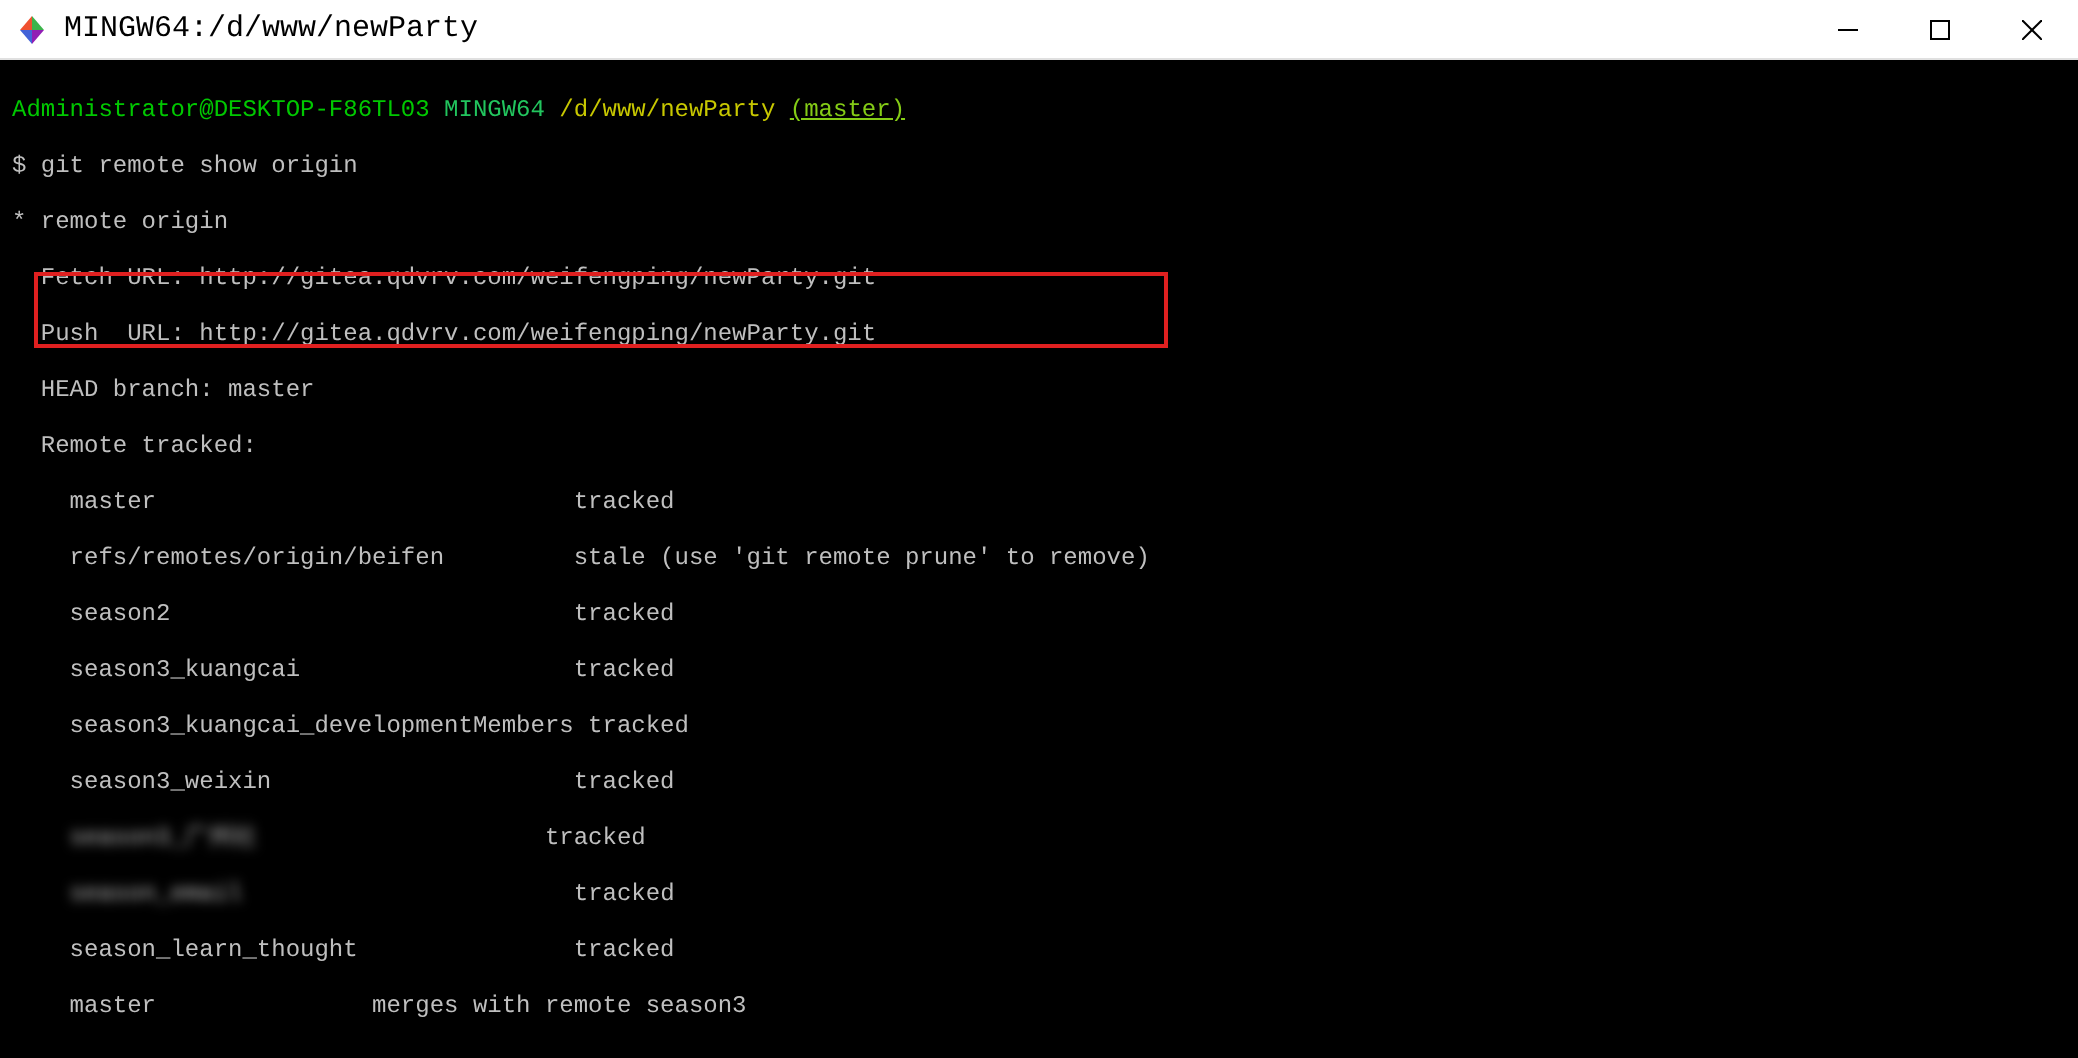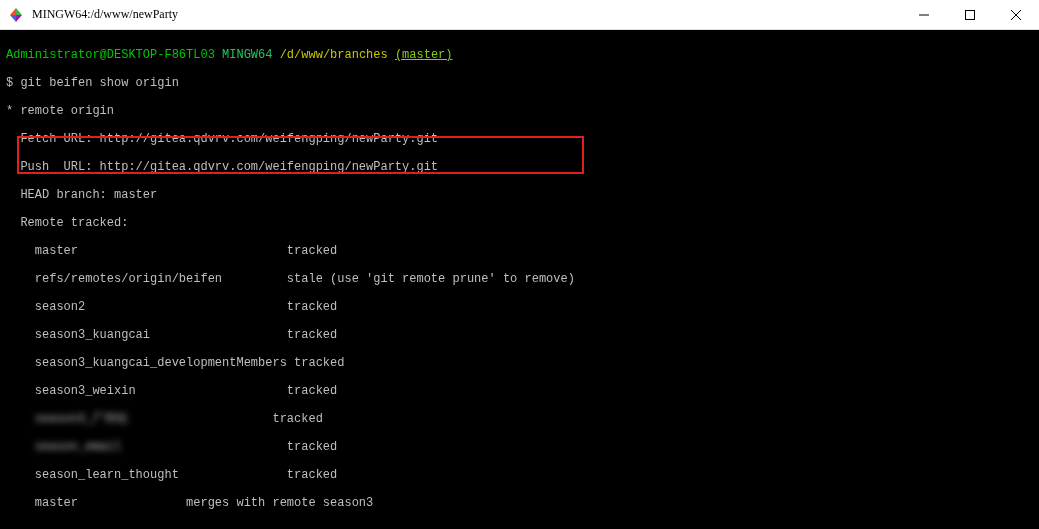--- a/index.html
+++ b/index.html
@@ -26,22 +26,22 @@
     padding-left: 8px;
     border-bottom: 1px solid #e0e0e0;
   }
   .titlebar-icon {
     width: 16px; height: 16px;
     margin-right: 8px;
     display: flex; align-items: center; justify-content: center;
   }
   .titlebar-title {
     flex: 1;
-    font-family: Liberation Serif, serif;
-    font-size: 12px;
+    font-family: Liberation Mono, monospace;
+    font-size: 15px;
     color: #000;
   }
   .titlebar-controls {
     display: flex;
     height: 100%;
   }
   .titlebar-btn {
     width: 46px;
     height: 30px;
     display: flex;
@@ -104,22 +104,22 @@
       <div class="titlebar-btn">
           <svg viewBox="0 0 10 10">
             <line x1="0" y1="0" x2="10" y2="10" stroke="#000" stroke-width="1"></line>
             <line x1="10" y1="0" x2="0" y2="10" stroke="#000" stroke-width="1"></line>
           </svg>
         </div>
     </div>
   </div>
 
   <div class="terminal">
-<div><span class="green">Administrator@DESKTOP-F86TL03</span> <span class="magenta">MINGW64</span> <span class="yellow">/d/www/branches</span> <span class="cyan">(master)</span></div>
-<div>$ git beifen show origin</div>
+<div><span class="green">Administrator@DESKTOP-F86TL03</span> <span class="magenta">MINGW64</span> <span class="yellow">/d/www/newParty</span> <span class="cyan">(master)</span></div>
+<div>$ git remote show origin</div>
 <div>* remote origin</div>
 <div>  Fetch URL: http://gitea.qdvrv.com/weifengping/newParty.git</div>
 <div>  Push  URL: http://gitea.qdvrv.com/weifengping/newParty.git</div>
 <div>  HEAD branch: master</div>
 <div>  Remote tracked:</div>
 <div>    master                             tracked</div>
 <div>    refs/remotes/origin/beifen         stale (use 'git remote prune' to remove)</div>
 <div>    season2                            tracked</div>
 <div>    season3_kuangcai                   tracked</div>
 <div>    season3_kuangcai_developmentMembers tracked</div>

